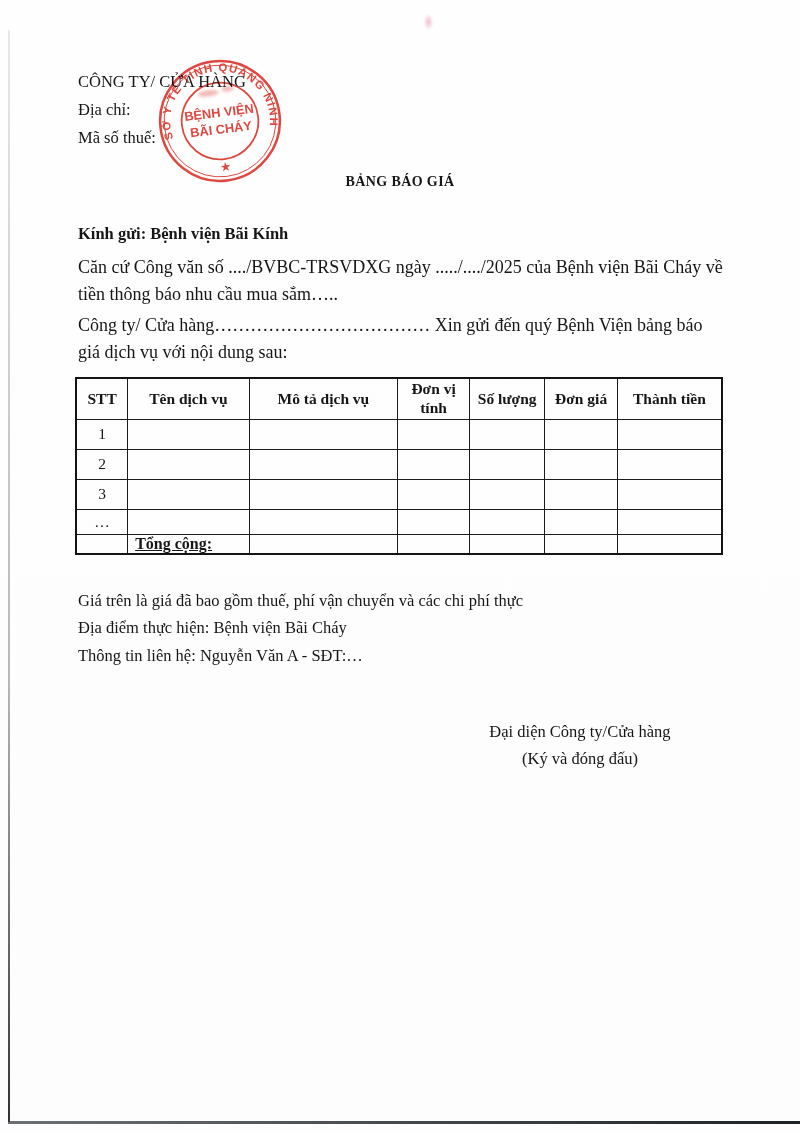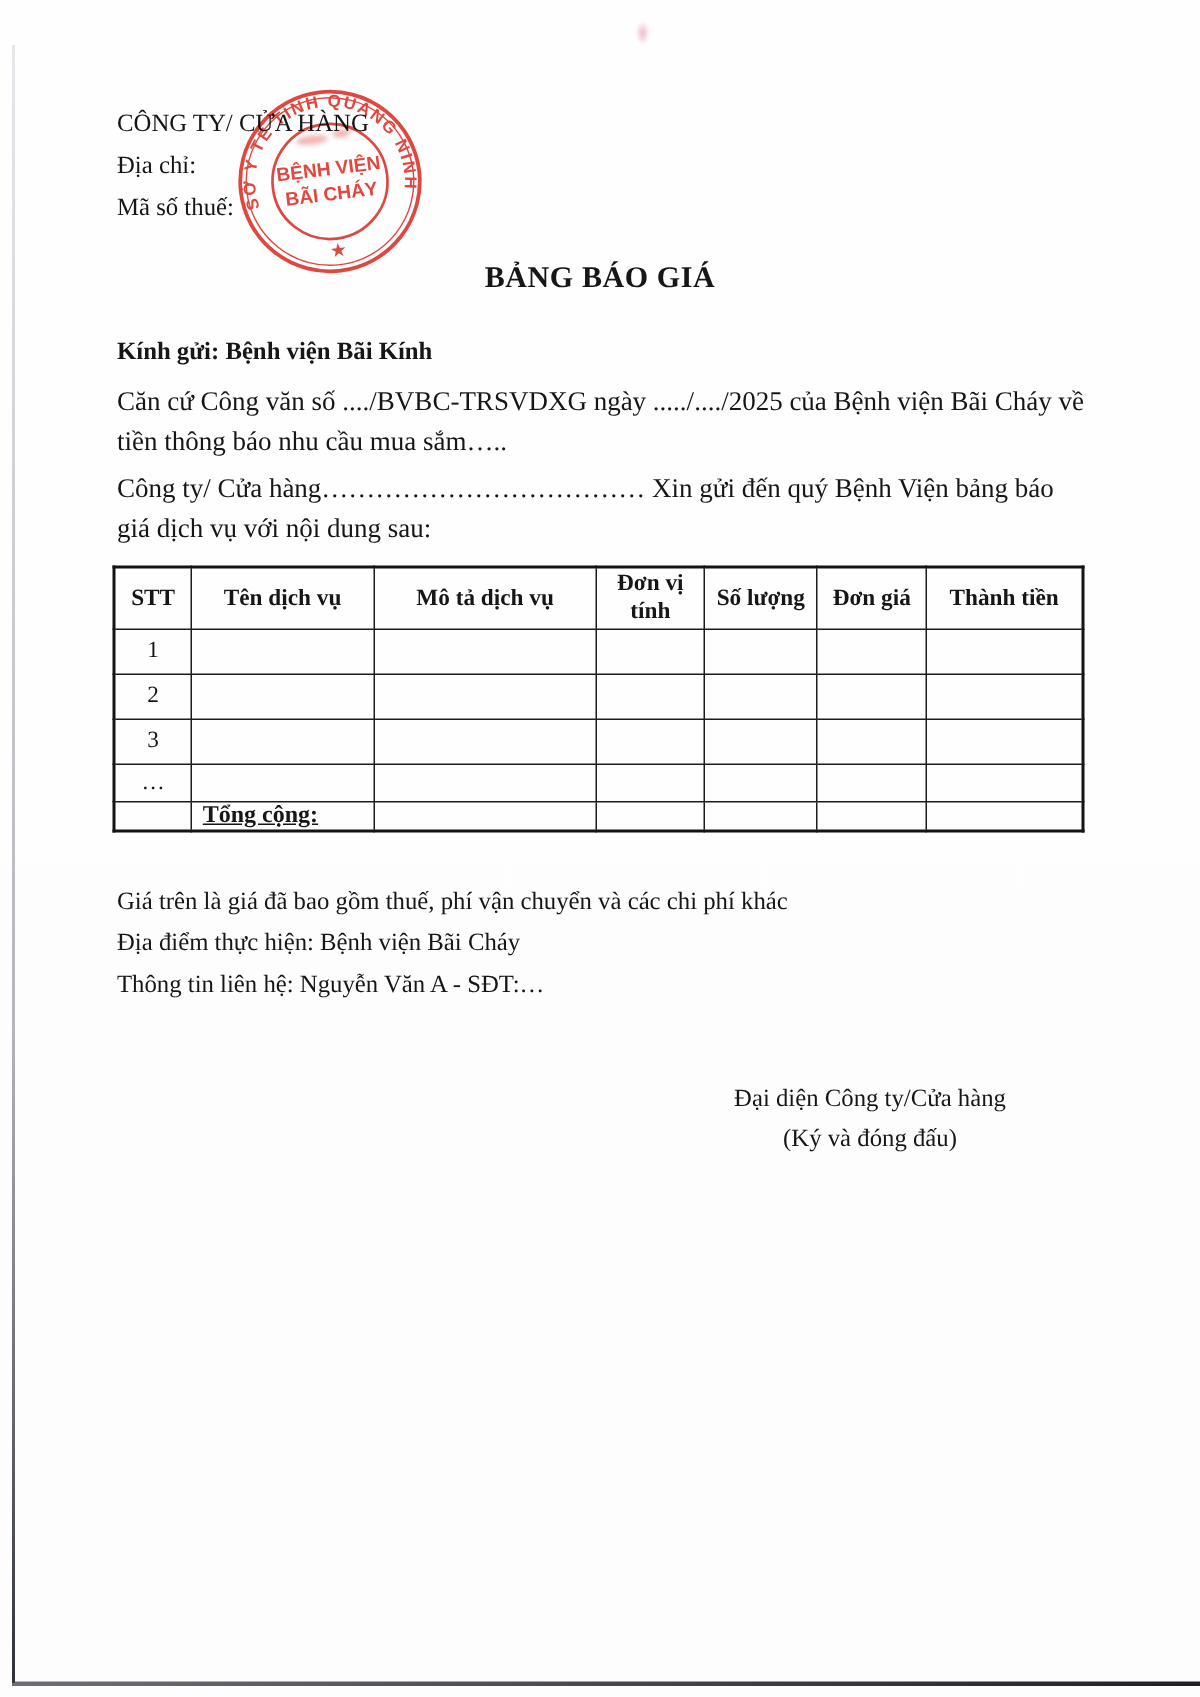--- a/index.html
+++ b/index.html
@@ -23,21 +23,21 @@
 
   
   .company{position:absolute;left:78px;top:68px;font-weight:normal;font-size:16.5px;line-height:28px;}
 
   
   .stamp{position:absolute;left:157px;top:58px;width:126px;height:126px;
     transform:rotate(-7deg);opacity:0.93;mix-blend-mode:multiply;z-index:3;}
   .stamp svg{width:100%;height:100%;}
 
   .title{position:absolute;left:0;top:174px;width:800px;text-align:center;
-    font-weight:bold;font-size:20px;letter-spacing:0.4px;}
+    font-weight:bold;font-size:14px;letter-spacing:0.4px;}
 
   .greeting{position:absolute;left:78px;top:224px;font-weight:bold;font-size:16.5px;}
 
   .para{position:absolute;left:78px;width:656px;font-size:18px;line-height:27px;}
   .para1{top:254px;}
   .para2{top:312px;}
 
   
   .qt-wrap{position:absolute;left:75px;top:377px;width:648px;}
   table.qt{border-collapse:collapse;table-layout:fixed;width:648px;border:2.2px solid #141414;}
@@ -183,21 +183,21 @@
             <td></td>
           <td></td>
             <td></td>
             <td></td>
         </tr>
       </tbody>
     </table>
   </div>
 
   <div class="notes">
-    <div>Giá trên là giá đã bao gồm thuế, phí vận chuyển và các chi phí khác</div>
+    <div>Giá trên là giá đã bao gồm thuế, phí vận chuyển và các chi phí thực</div>
     <div>Địa điểm thực hiện: Bệnh viện Bãi Cháy</div>
     <div>Thông tin liên hệ: Nguyễn Văn A - SĐT:…</div>
   </div>
 
   <div class="signature">
     <div>Đại diện Công ty/Cửa hàng</div>
     <div>(Ký và đóng đấu)</div>
   </div>
 
 </div>

